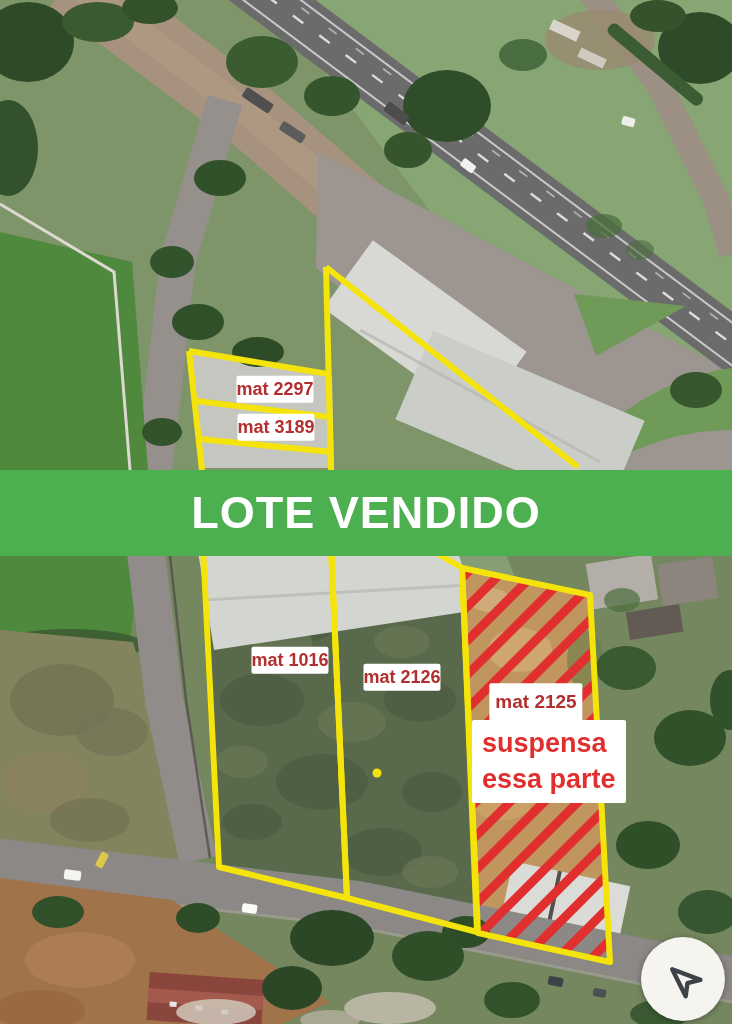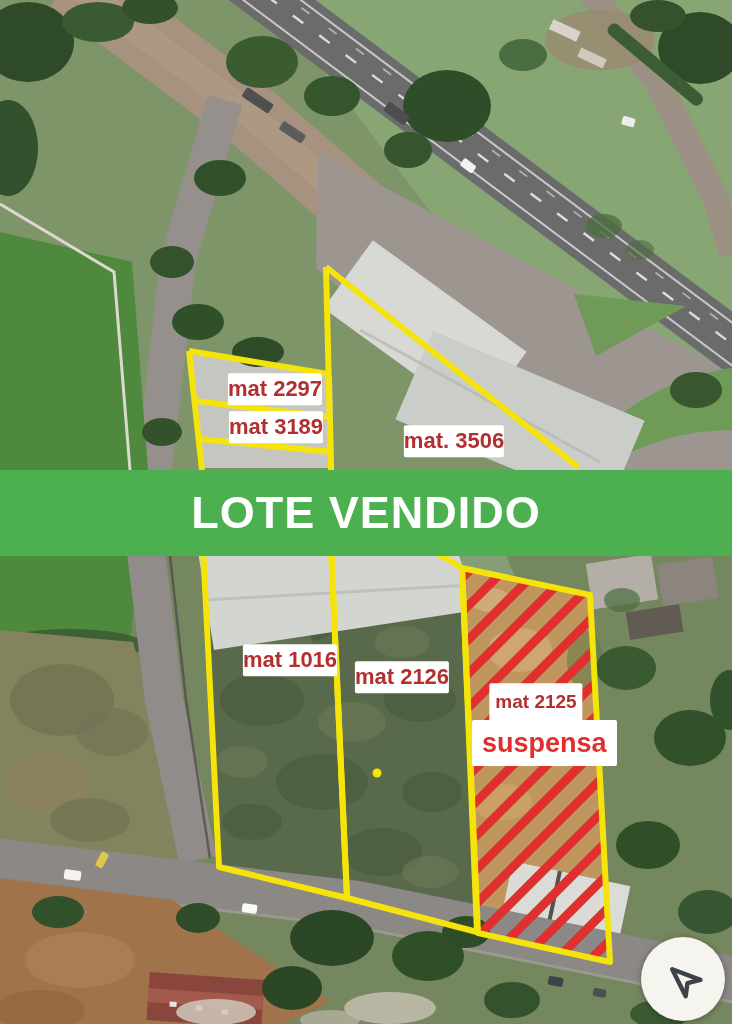--- a/index.html
+++ b/index.html
@@ -6,21 +6,21 @@
   .screen{
     position:relative;width:732px;height:1024px;overflow:hidden;
     font-family:"Liberation Sans",sans-serif;background:#7b9367;
   }
   .map-svg{position:absolute;left:0;top:0;display:block;}
   .yline{fill:none;stroke:var(--lot-outline,#f4e40c);stroke-width:6;stroke-linejoin:round;}
   .hatch-lines line{stroke:var(--hatch-red,#e12e2e);stroke-width:9;}
   .map-label{
     position:absolute;transform:translate(-50%,-50%);
     background:var(--label-bg,#ffffff);color:var(--label-text,#b32f2f);
-    font-weight:bold;font-size:22px;line-height:1.25;padding:2px 0;
+    font-weight:bold;font-size:18px;line-height:1.25;padding:2px 0;
     white-space:nowrap;border-radius:2px;z-index:5;
   }
   .map-label.small{font-size:19px;padding:7px 6px;}
   .suspended-note{
     position:absolute;z-index:5;background:var(--label-bg,#ffffff);
     color:var(--suspended-text,#e12e2e);font-weight:bold;font-size:27px;
     line-height:1.35;padding:5px 10px;white-space:nowrap;border-radius:2px;
   }
   .banner{
     position:absolute;left:0;top:470px;width:732px;height:86px;z-index:8;
@@ -268,34 +268,32 @@
       <circle cx="377" cy="773" r="4.5" fill="#f4e40c"></circle>
     </g>
   </svg>
 
   <div class="map-label" style="left:275px;top:389px;">
     <span>mat 2297</span>
   </div>
   <div class="map-label" style="left:276px;top:427px;">
     <span>mat 3189</span>
   </div>
-  <div class="map-label" style="left:454px;top:441px;">
-    <span>mat. 3506</span>
-  </div>
   <div class="map-label" style="left:290px;top:660px;">
     <span>mat 1016</span>
   </div>
   <div class="map-label" style="left:402px;top:677px;">
     <span>mat 2126</span>
   </div>
   <div class="map-label small" style="left:536px;top:702px;">
     <span>mat 2125</span>
   </div>
   <div class="suspended-note" style="left:472px;top:720px;">
     <span style="display:block;">suspensa</span>
+    <span style="display:block;">essa parte</span>
   </div>
 
   <div class="banner">
     <span>LOTE VENDIDO</span>
   </div>
 
   <button class="nav-button">
     <span>
       <svg width="46" height="46" viewBox="-23 -23 46 46">
         <path d="M0,-14.5 L11,13.5 L0,6 L-11,13.5 Z" transform="rotate(-48)" fill="none" stroke="#3c4247" stroke-width="4.4" stroke-linejoin="round"></path>

